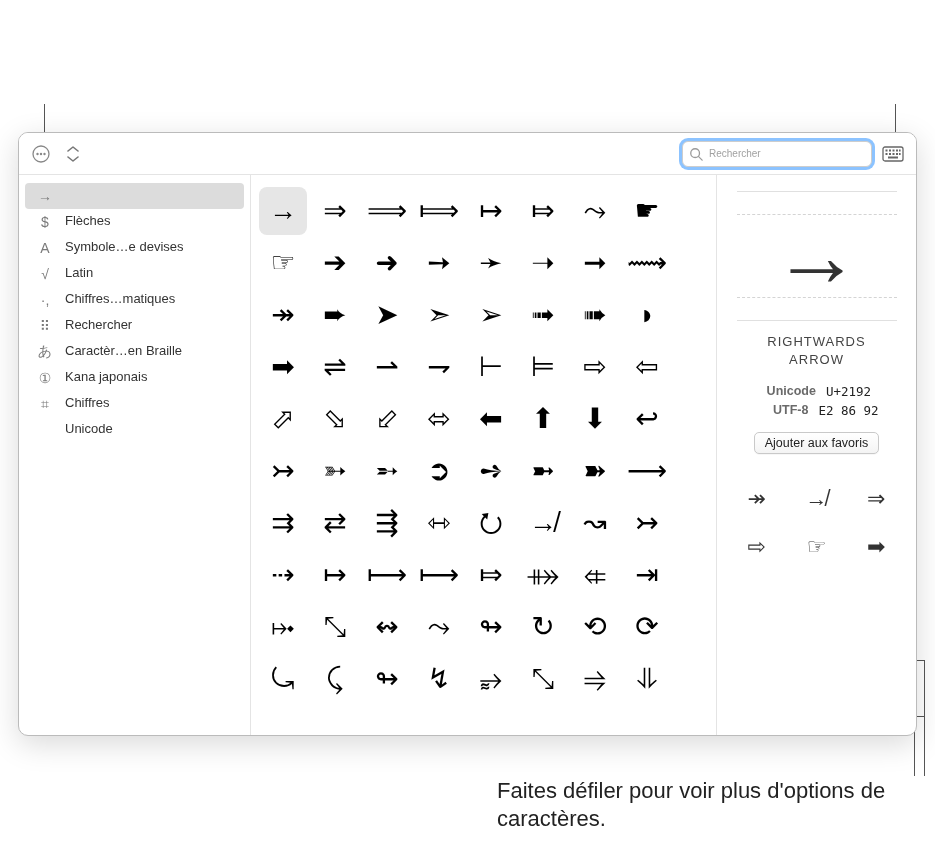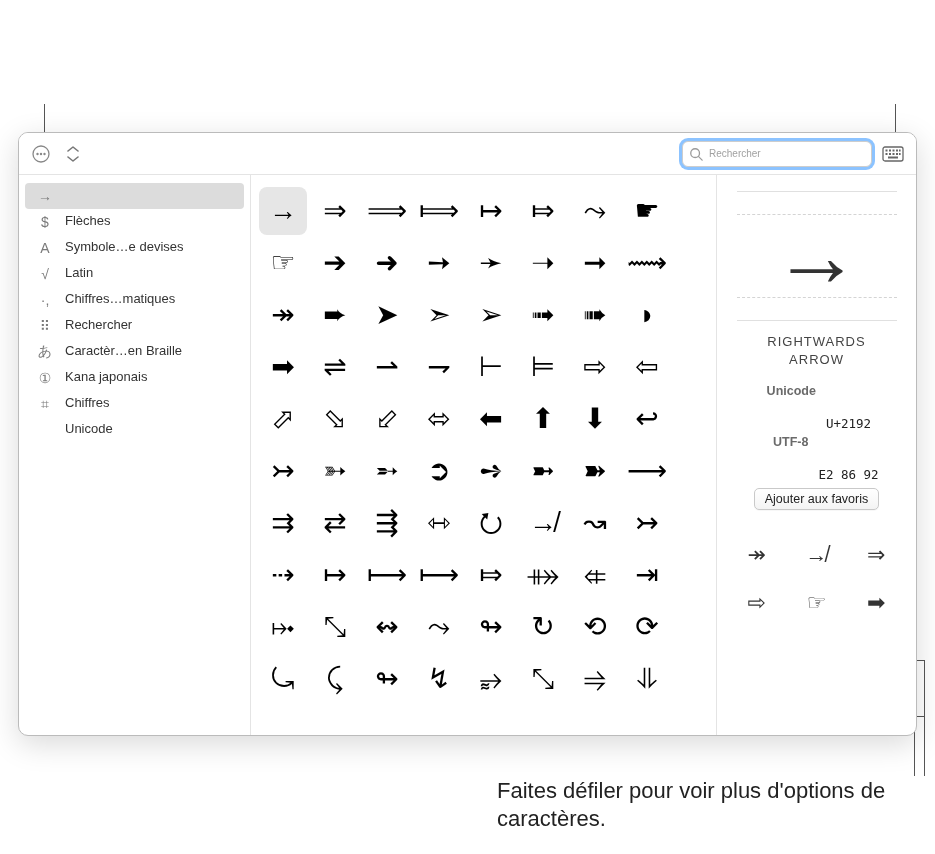--- a/index.html
+++ b/index.html
@@ -233,25 +233,25 @@
     line-height: 1.35;
   }
   .info-row {
     display: flex;
     justify-content: center;
     gap: 10px;
     font-size: 12.5px;
     margin: 2px 0;
   }
   .info-row .k { color: #6a6a6a; min-width: 54px; text-align: right; font-weight: 600; }
-  .info-row .v { color: #222; font-family: ui-monospace, Menlo, monospace; margin-top: 32px; }
+  .info-row .v { color: #222; font-family: ui-monospace, Menlo, monospace; }
 
   .fav-btn {
     align-self: center;
-    margin-top: 4px;
+    margin-top: 12px;
     font-size: 12.5px;
     padding: 3px 10px;
     border-radius: 5px;
     border: 1px solid #c9c9c9;
     background: linear-gradient(#ffffff,#f4f4f4);
     color: #222;
     box-shadow: 0 1px 0 rgba(0,0,0,0.03);
     cursor: default;
   }
 

